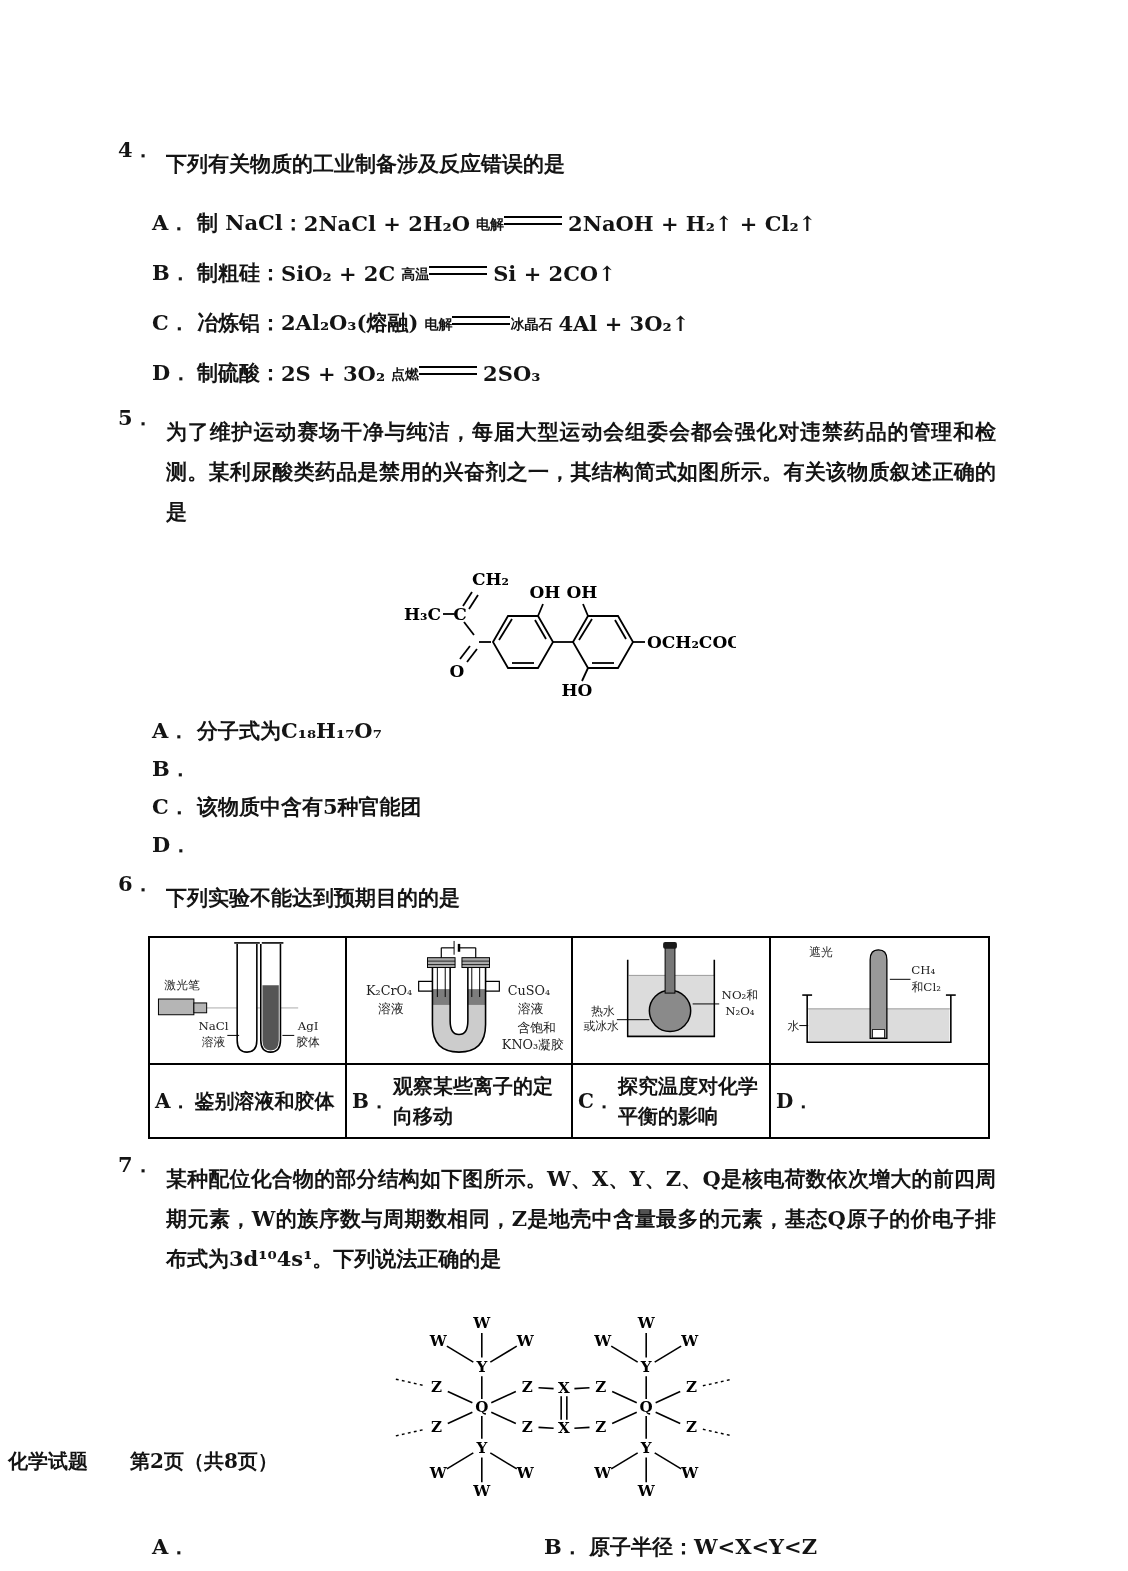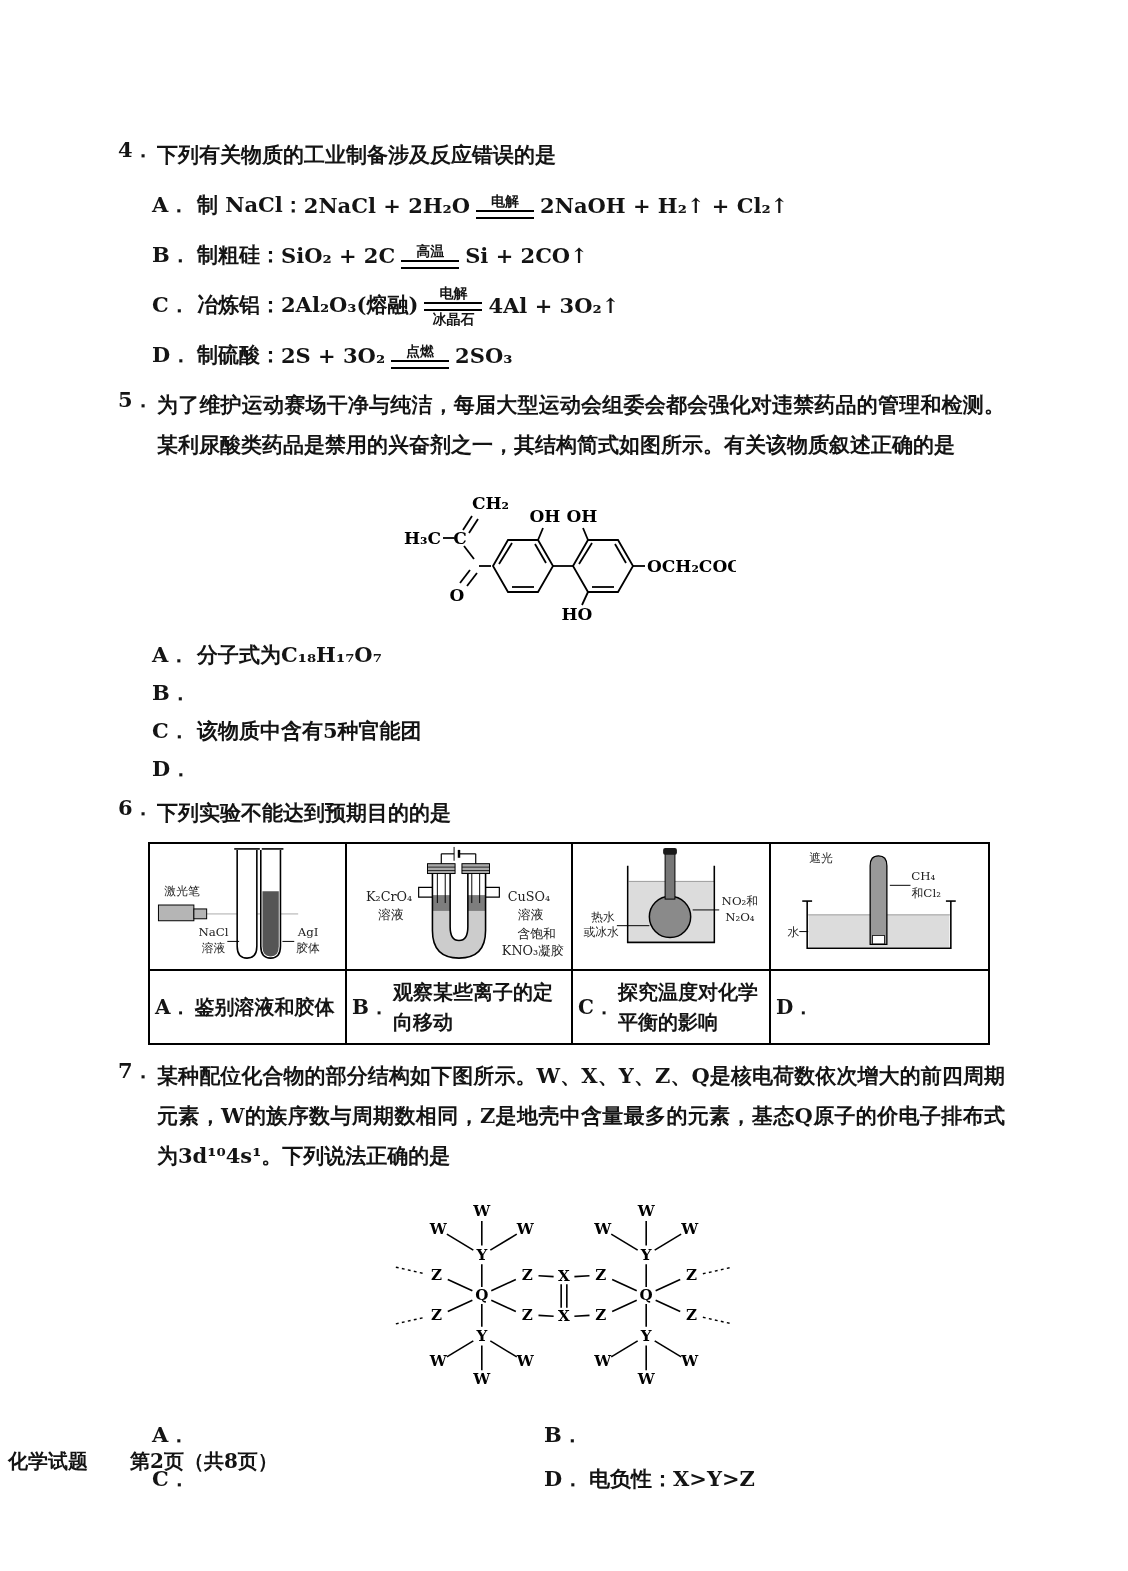--- a/index.html
+++ b/index.html
@@ -7,27 +7,27 @@
     position:relative; width:1128px; height:1571px; margin:0 auto;
     background:#ffffff; overflow:hidden;
     font-family:"DejaVu Serif","DejaVu Sans",serif;
     font-weight:bold; color:#141414;
   }
   .content { padding:130px 118px 0 118px; }
 
   
   .qline { display:flex; font-size:21px; line-height:40px; }
   .qnum  { flex:none; width:34px; }
-  .qstem { margin:5px; text-align:justify; }
+  .qstem { margin:14px; text-align:justify; }
 
   
   .q4opt { display:flex; align-items:center; height:50px; font-size:21px;
            margin-left:34px; white-space:nowrap; }
   .olabel { flex:none; width:45px; }
-  .eq { display:inline-flex; flex-direction:column; align-items:center;
+  .eq { display:inline-flex; flex-direction:row; align-items:center;
         margin:16px 6px; transform:translateY(1px); }
   .eq-above,.eq-below { font-size:14px; line-height:1.2; }
   .eq-above:empty,.eq-below:empty { display:none; }
   .eq-line { align-self:stretch; min-width:58px; height:5px;
              border-top:2px solid #000; border-bottom:2px solid #000; }
 
   
   .opt { display:flex; font-size:21px; line-height:38px; margin-left:34px; }
   .opt .otext { text-align:justify; }
 
@@ -406,20 +406,21 @@
           </g>
         </svg>
       </div>
 
       <div class="q7opts">
         <div class="q7opt">
           <span class="olabel">A．</span>
         </div>
         <div class="q7opt">
           <span class="olabel">B．</span>
+          <span>原子半径：W&lt;X&lt;Y&lt;Z</span>
         </div>
         <div class="q7opt">
           <span class="olabel">C．</span>
         </div>
         <div class="q7opt">
           <span class="olabel">D．</span>
           <span>电负性：X&gt;Y&gt;Z</span>
         </div>
       </div>
     </section>

